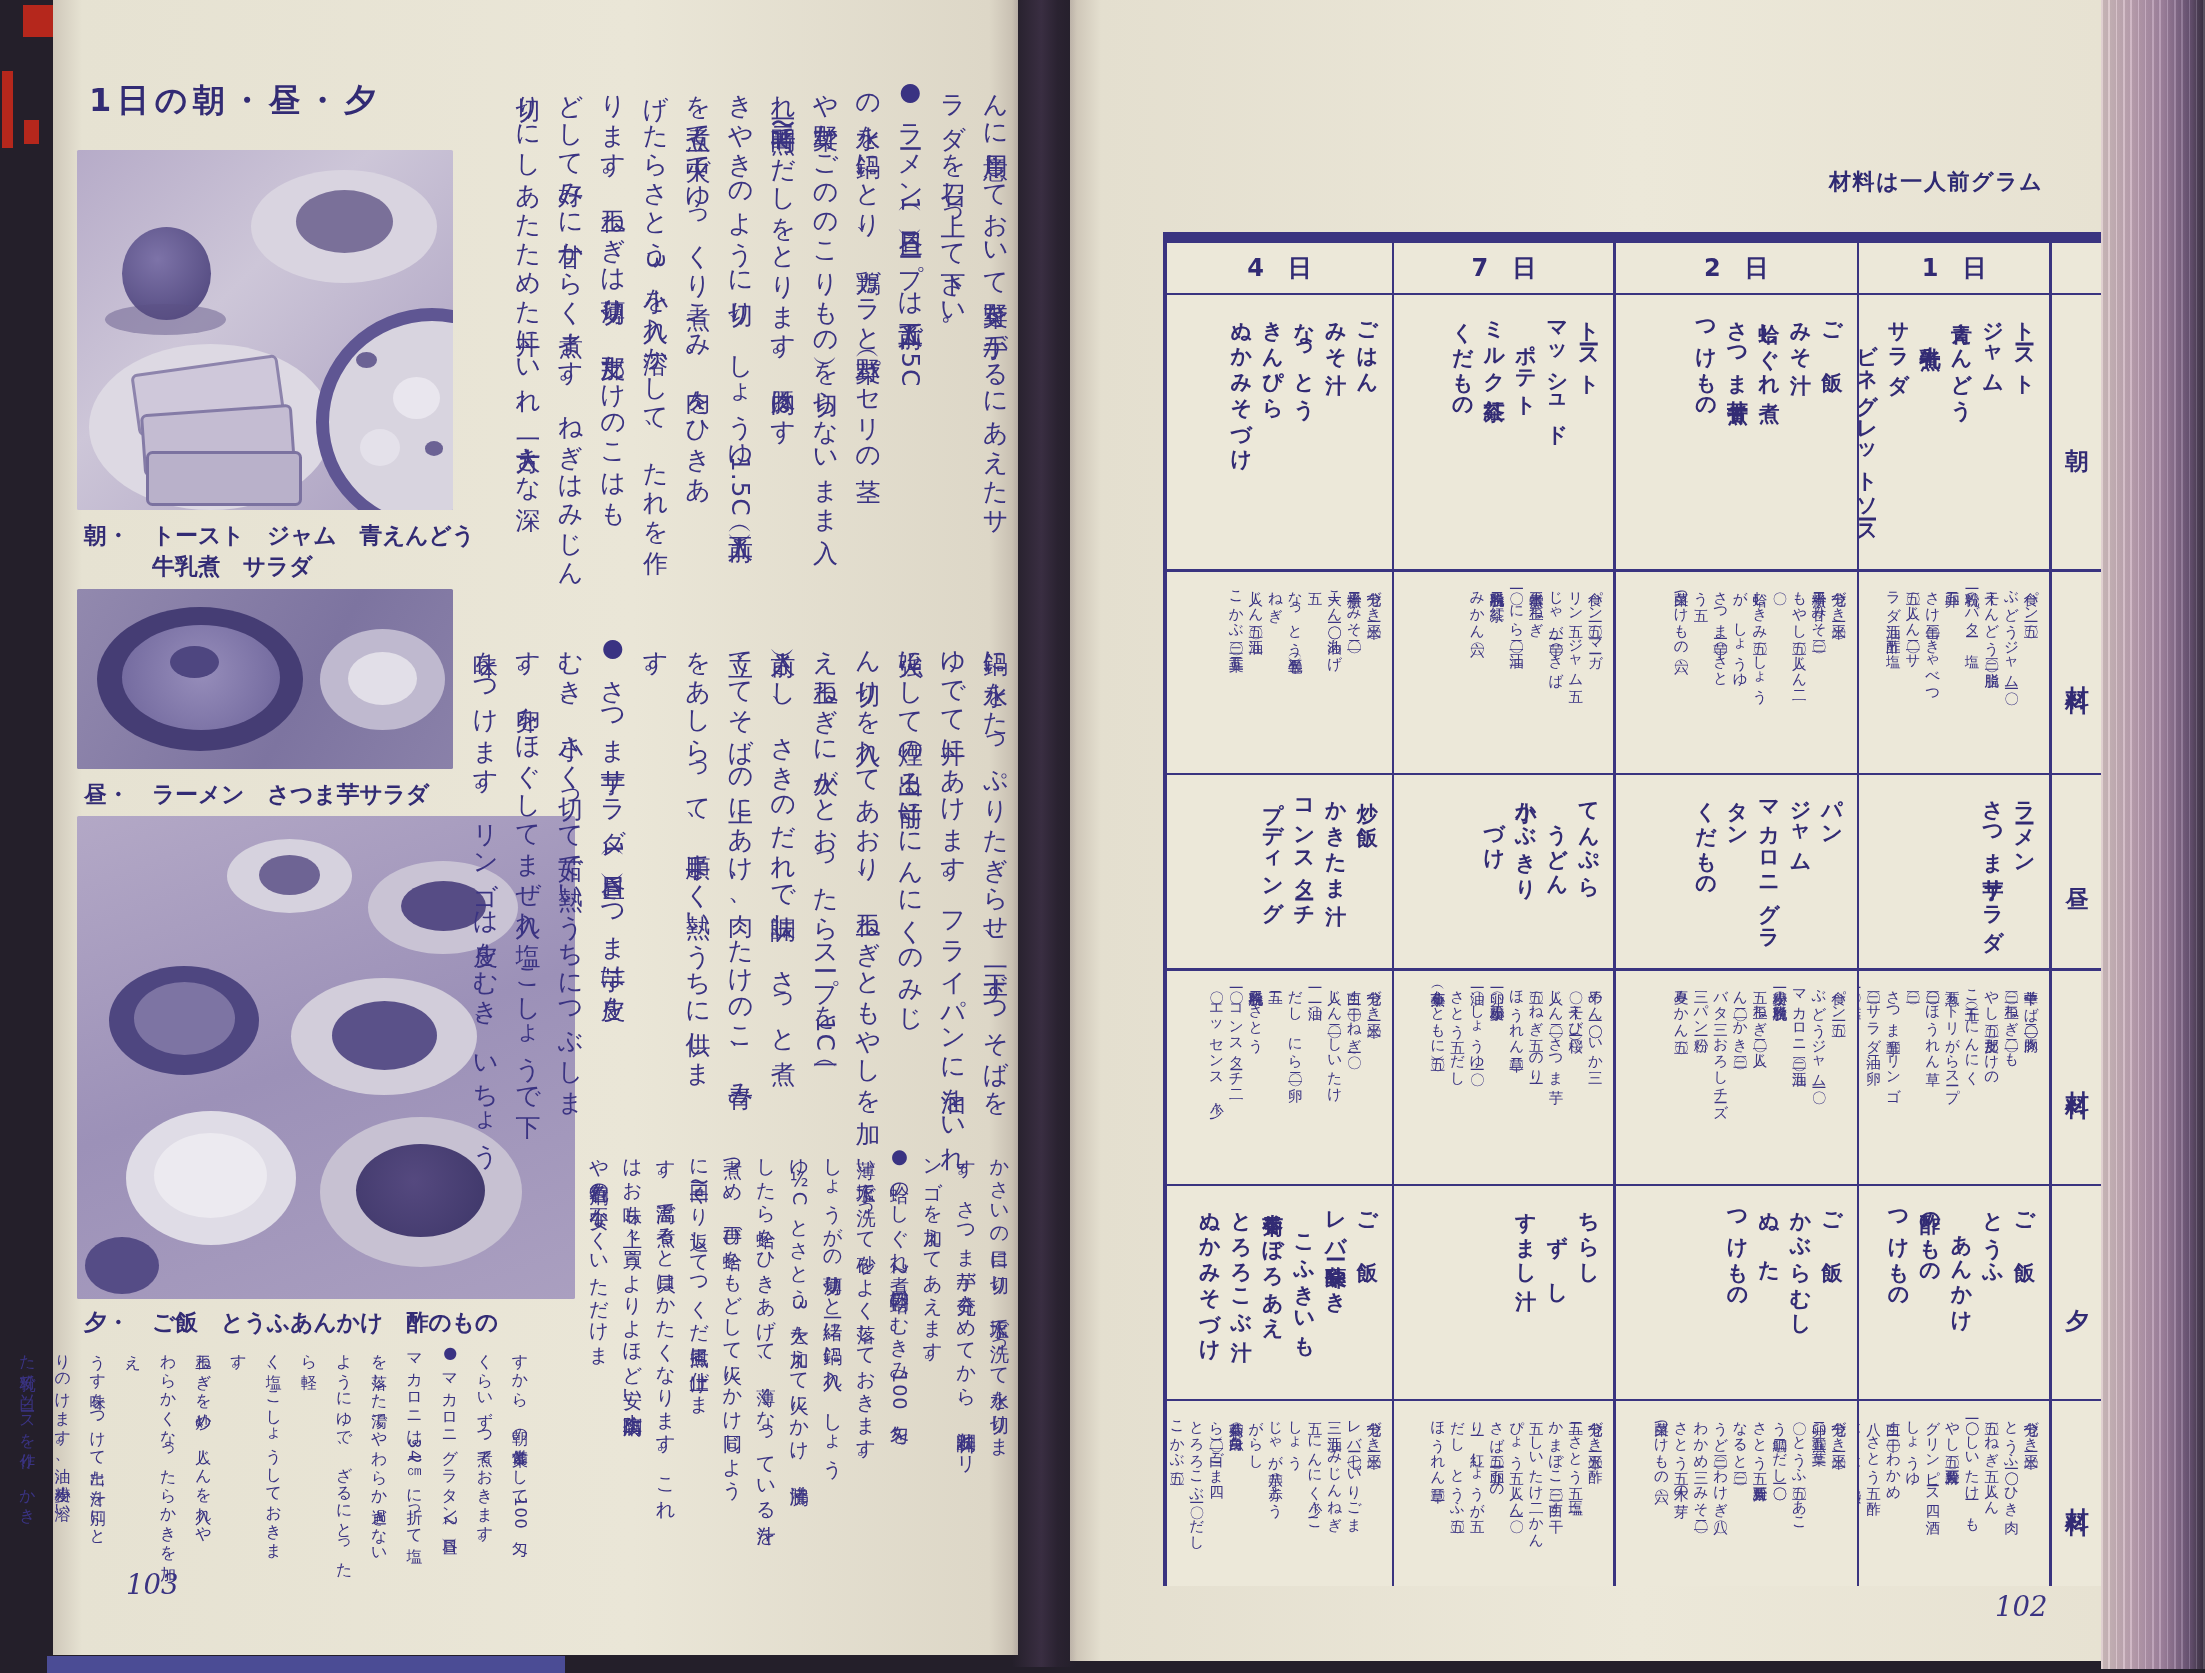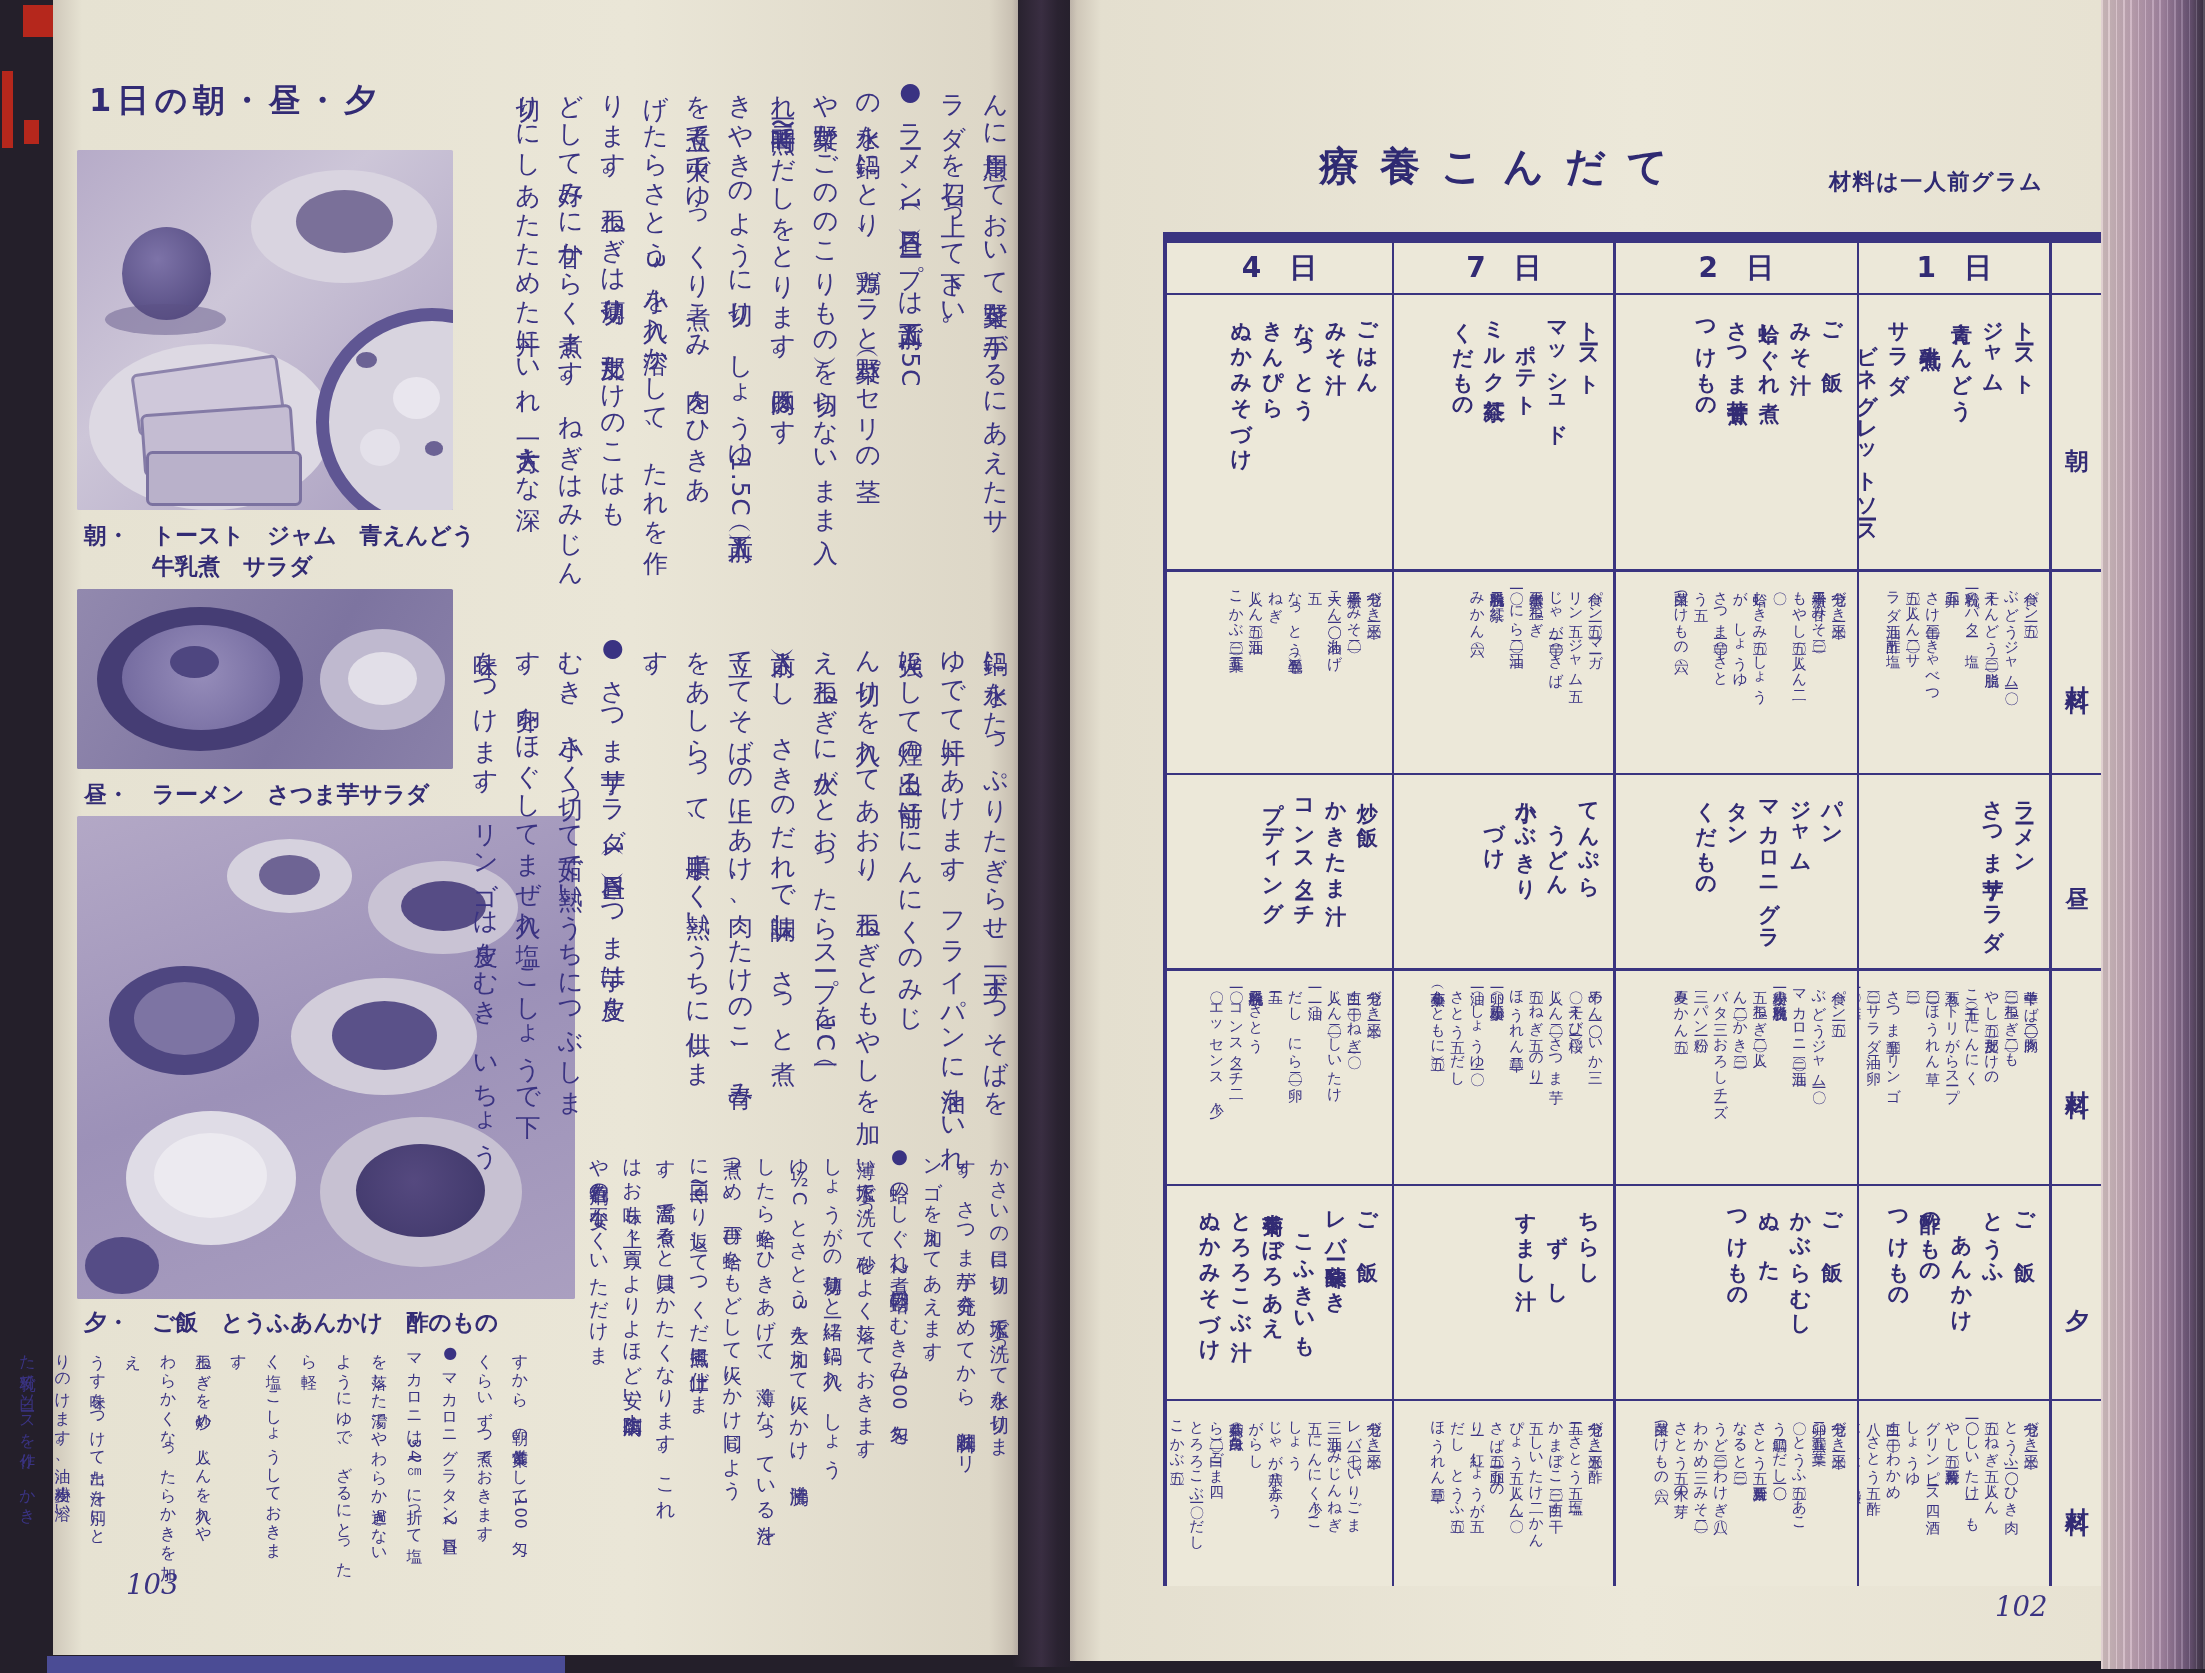--- a/index.html
+++ b/index.html
@@ -33,21 +33,21 @@
   .pageno{position:absolute;font-size:27.5px;font-style:italic;font-family:"DejaVu Serif",serif;color:#3a3382;}
 
   
   .rp-title{position:absolute;left:249px;top:139px;font-size:40px;font-weight:bold;letter-spacing:21px;color:#2f2a72;}
   .rp-sub{position:absolute;left:759px;top:167px;font-size:22px;font-weight:bold;letter-spacing:1.6px;color:#2f2a72;}
   #menu-table{position:absolute;left:93px;top:232px;width:935px;height:1346px;
     background:#3a3480;border:4px solid #3a3480;display:grid;
     grid-template-columns:225px 219px 241px 190px 51px;
     grid-template-rows:57px 274px 201px 193px 213px 213px 185px;gap:2.4px;}
   .cell{background:#ece8d9;overflow:hidden;}
-  .hcell{display:flex;align-items:center;justify-content:center;font-size:28px;font-weight:bold;color:#322b74;margin-top:7px;}
+  .hcell{display:flex;align-items:center;justify-content:center;font-size:24px;font-weight:bold;color:#322b74;margin-top:7px;}
   .lcell{display:flex;align-items:center;justify-content:center;font-size:23.5px;font-weight:bold;letter-spacing:4.9px;color:#322b74;}
   .menu{font-size:21px;font-weight:bold;line-height:1.5;letter-spacing:1.6px;padding:11.3px 9.7px 6.5px 3.2px;color:#322b74;}
   .ing{font-size:14.6px;line-height:1.35;letter-spacing:0;padding:9.7px 8px 4.9px 3.2px;color:#3a3382;}
 </style>
 </head>
 <body>
 
 <div id="stage">
 
   <div class="redmark" style="left:22.7px;top:4.9px;width:39px;height:32px;"></div>
@@ -151,21 +151,20 @@
 わらかくなったらかきを加え、
 うす味をつけて出た汁を別にと
 りのけます。油、小麦粉、溶い
 た粉乳で白ソースを作り、かき</div>
 
     <div class="pageno" style="left:73px;top:1568px;">103</div>
   </div>
 
   <div class="page" id="page-right">
 
-    <div class="rp-title">療養こんだて</div>
     <div class="rp-sub">材料は一人前グラム</div>
 
     <div id="menu-table">
 
       <div class="cell hcell">4　日</div>
       <div class="cell hcell">7　日</div>
       <div class="cell hcell">2　日</div>
       <div class="cell hcell">1　日</div>
       <div class="cell hcell"></div>
 

